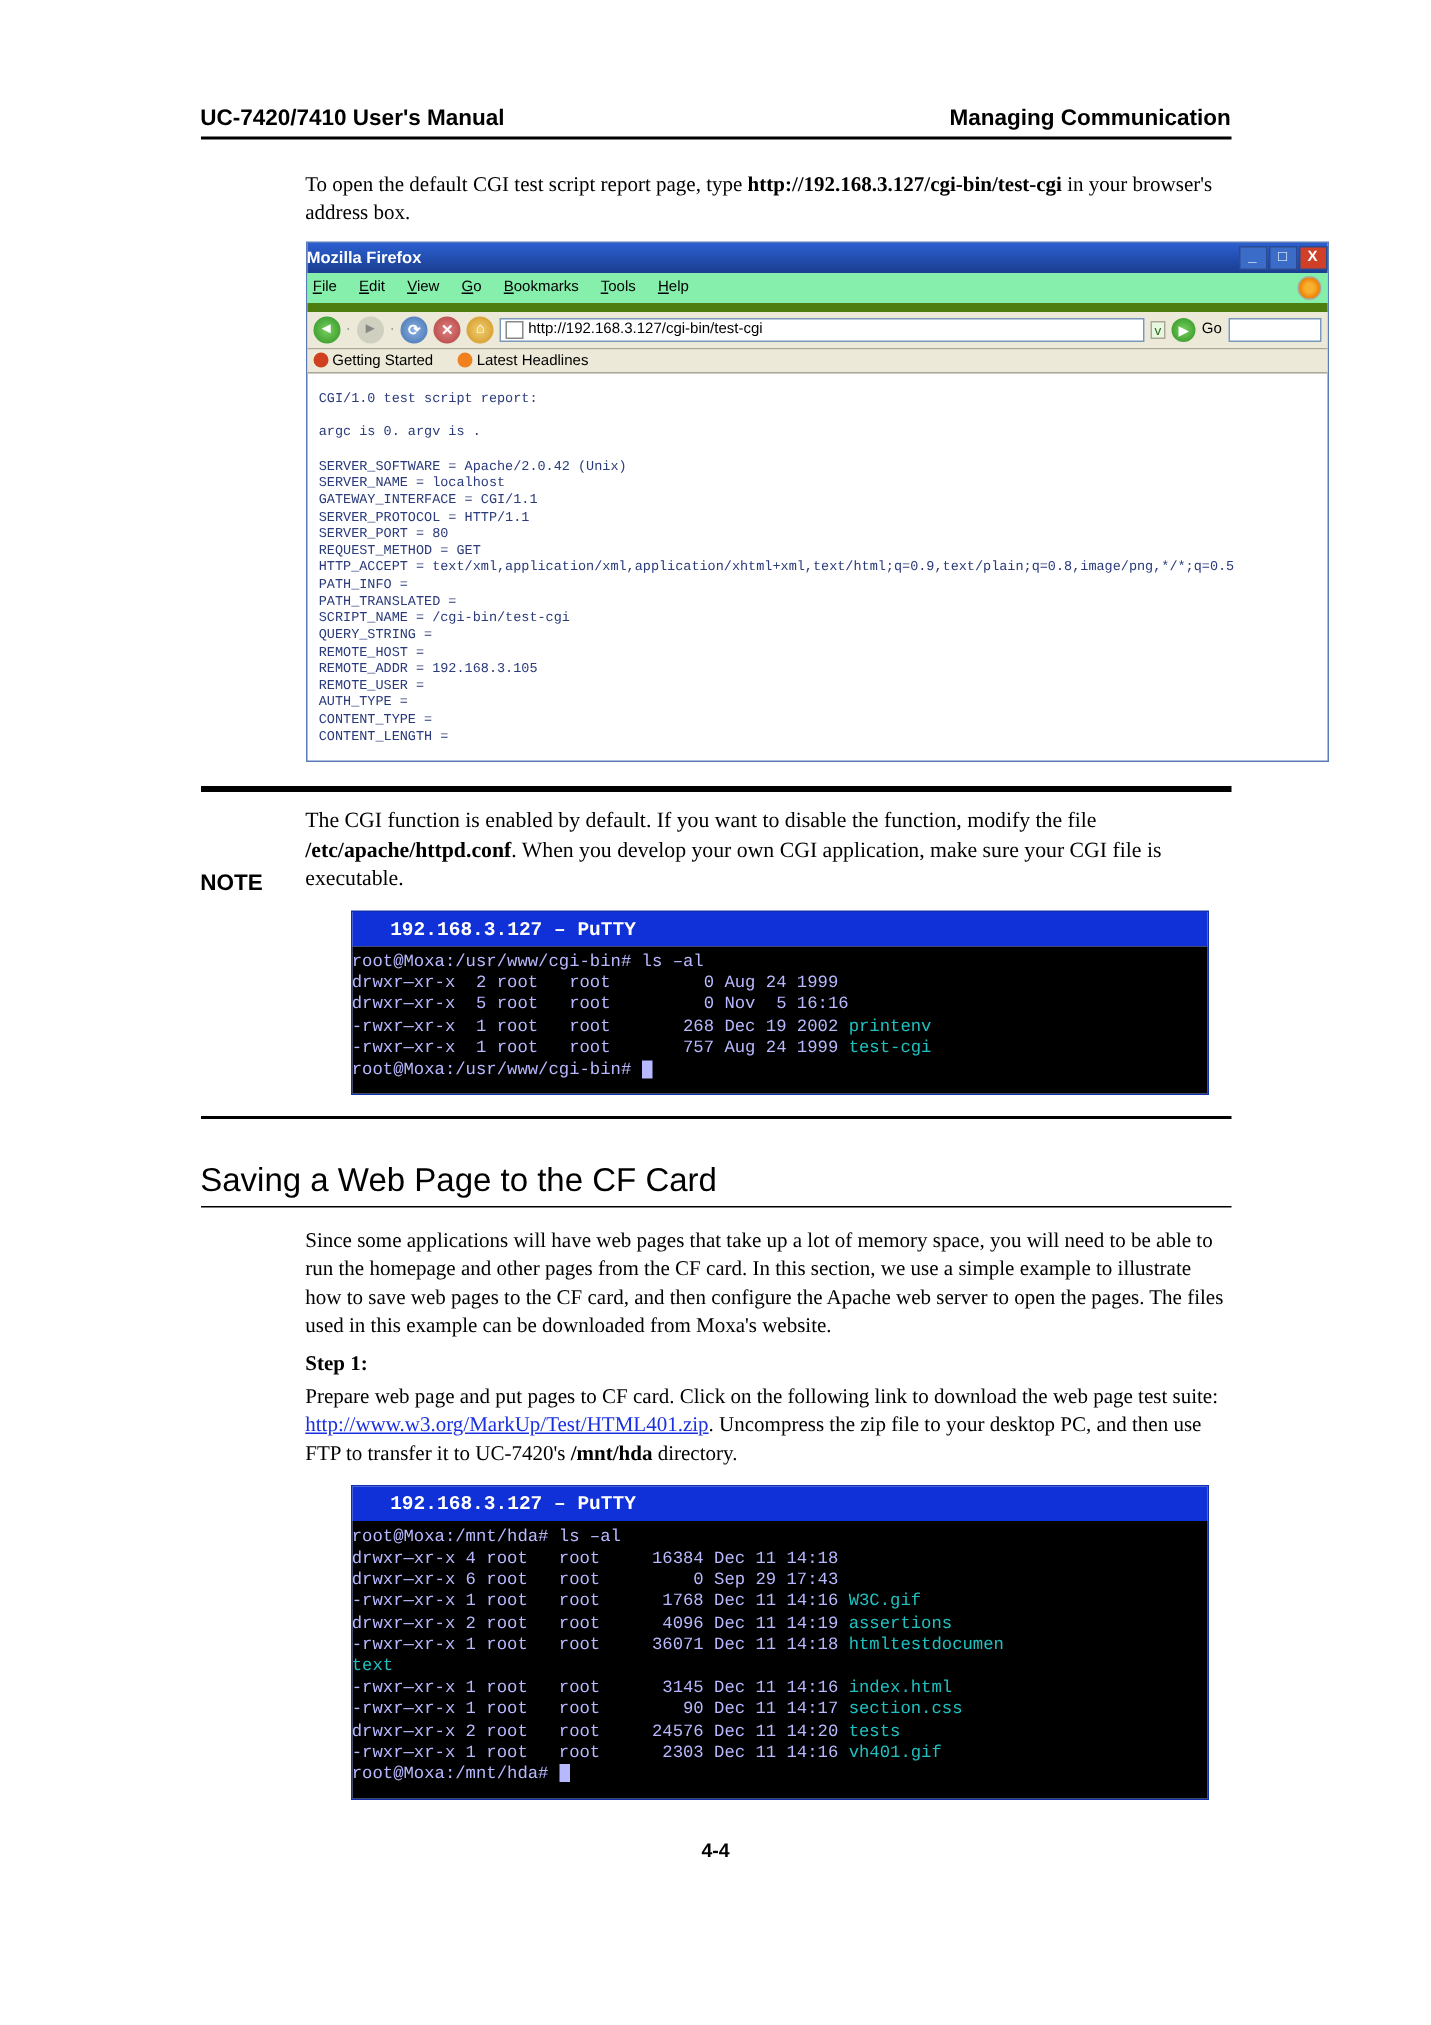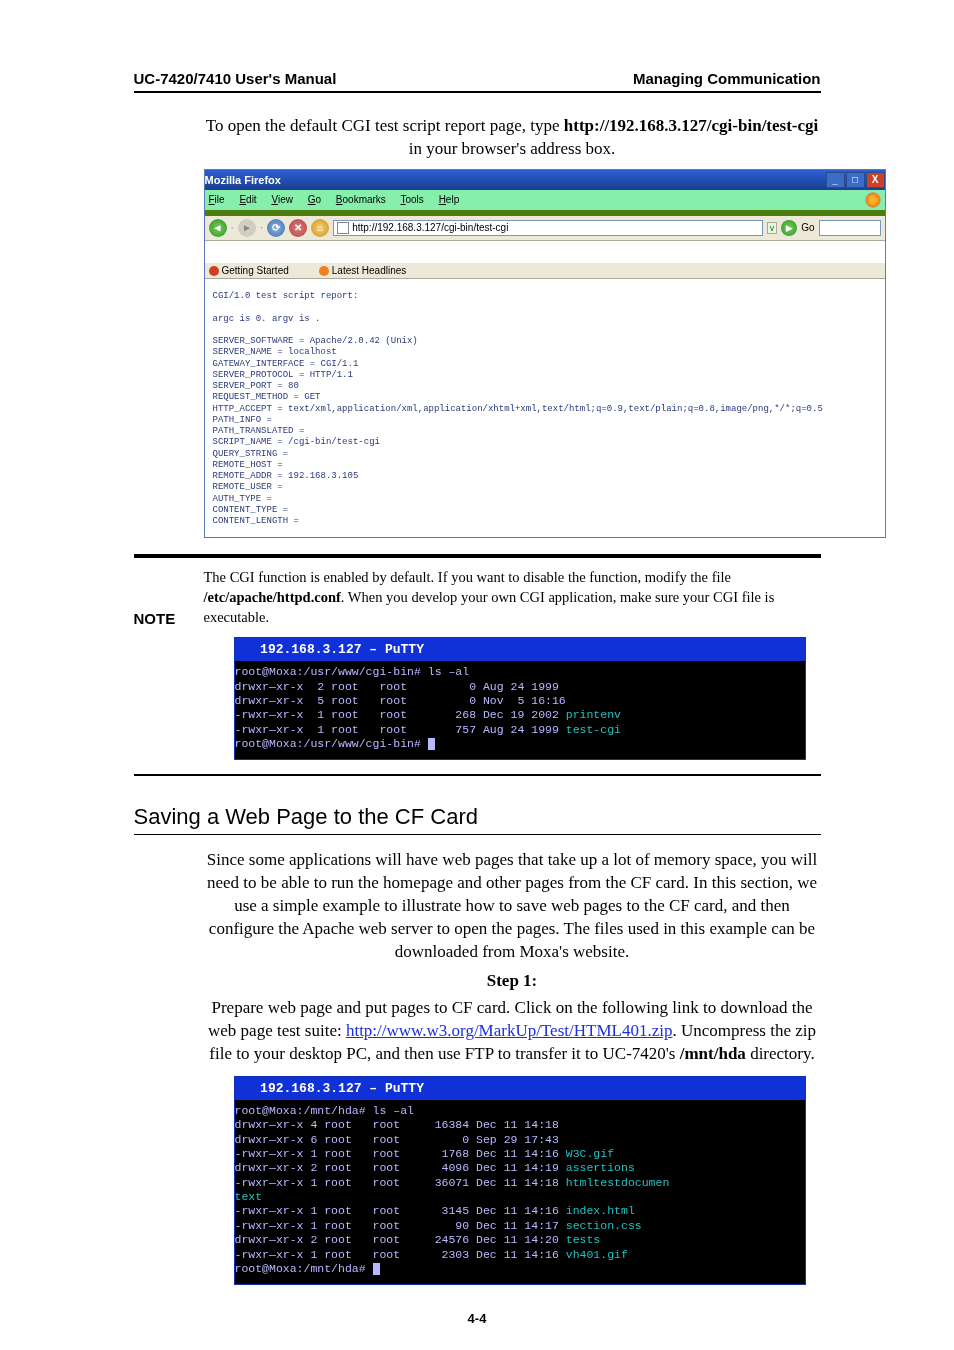--- a/index.html
+++ b/index.html
@@ -21,22 +21,21 @@
     font-family: Arial, Helvetica, sans-serif;
     font-weight: bold;
     font-size: 15px;
     padding-bottom: 4px;
     border-bottom: 2px solid #000;
     margin-bottom: 22px;
   }
   .body-text {
     margin-left: 70px;
     line-height: 1.35;
-    font-size: 17px;
-    text-align: center;
+    font-size: 14px;
   }
   .body-text p { margin: 0 0 4px 0; }
   .bold { font-weight: bold; }
 
   
   .ff-window {
     margin-left: 70px;
     margin-top: 8px;
     border: 1px solid #5a7ab8;
     width: 680px;
@@ -94,21 +93,21 @@
   }
   .url-bar .pageicon { width:10px;height:10px;border:1px solid #888;display:inline-block; }
   .go-btn {
     width:16px;height:16px;border-radius:50%;
     background:radial-gradient(#7ad060,#2a9020);color:#fff;
     display:flex;align-items:center;justify-content:center;font-size:9px;
   }
   .search-box { width:60px;height:14px;background:#fff;border:1px solid #7a98b8; }
   .ff-bookmarks {
     background:#ece9d8;border-bottom:1px solid #aca899;
-    padding:2px 4px;font-size:10px;display:flex;gap:30px;align-items:center;margin-top:22px;
+    padding:2px 4px;font-size:10px;display:flex;gap:16px;align-items:center;
   }
   .bm-icon { width:10px;height:10px;border-radius:50%;display:inline-block;vertical-align:middle;margin-right:3px; }
   .bm-red { background:#d04020; }
   .bm-orange { background:#f08020; }
   .ff-content {
     font-family: "Courier New", monospace;
     font-size: 9px;
     color: #2a3a7a;
     padding: 12px 8px 10px 8px;
     line-height: 1.25;

